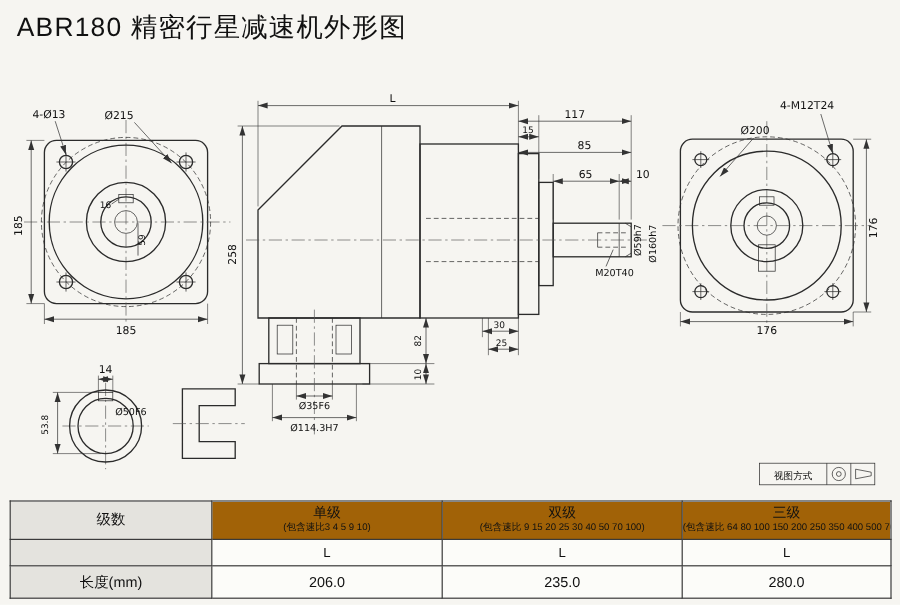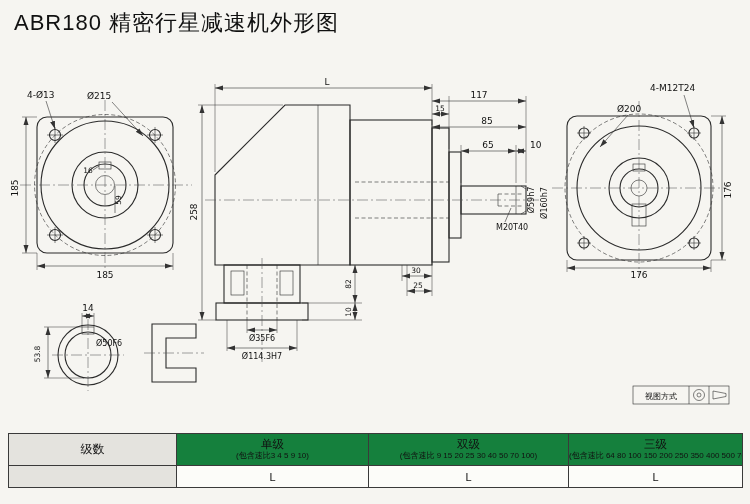--- a/index.html
+++ b/index.html
@@ -10,24 +10,24 @@
   .ln{fill:none;stroke:#2b2b2b;stroke-width:1.1;}
   .thin{fill:none;stroke:#2b2b2b;stroke-width:0.6;}
   .dash{fill:none;stroke:#2b2b2b;stroke-width:0.6;stroke-dasharray:4 2.5;}
   .cl{fill:none;stroke:#555;stroke-width:0.55;stroke-dasharray:11 3 2 3;}
   .dim{stroke:#333;stroke-width:0.6;fill:none;}
   .ext{stroke:#333;stroke-width:0.5;fill:none;}
   text.d{font-size:9px;}
   text.s{font-size:8px;}
   text.t{font-size:7.5px;}
   
-  .spec-table{position:absolute;left:8px;top:433px;width:734px;border-collapse:collapse;table-layout:fixed;background:#fcfcf9;}
+  .spec-table{position:absolute;left:8px;top:417px;width:734px;border-collapse:collapse;table-layout:fixed;background:#fcfcf9;}
   .spec-table td{border:1px solid #3a3a3a;text-align:center;vertical-align:middle;padding:0;overflow:hidden;}
   .col-label{background:#e4e3de;font-size:12px;}
-  .hdr{background:#15803d;}
+  .hdr{background:#a16207;}
   .stage{font-size:11.5px;line-height:1.2;}
   .ratios{font-size:8px;line-height:1.1;white-space:nowrap;}
   .lval{font-size:11px;}
   .vval{font-size:12px;}
 </style>
 </head>
 <body>
 
 <div class="screen">
   <div class="title">ABR180 精密行星减速机外形图</div>
@@ -253,15 +253,21 @@
         <div class="stage">三级</div>
         <div class="ratios">(包含速比 64 80 100 150 200 250 350 400 500 700 1000)</div>
       </td>
     </tr>
     <tr style="height:22px">
       <td class="col-label"></td>
       <td class="lval">L</td>
       <td class="lval">L</td>
       <td class="lval">L</td>
     </tr>
+    <tr style="height:27px">
+      <td class="col-label">长度(mm)</td>
+      <td class="vval">206.0</td>
+      <td class="vval">235.0</td>
+      <td class="vval">280.0</td>
+    </tr>
   </tbody>
     </table>
 </div>
 
 </body></html>

